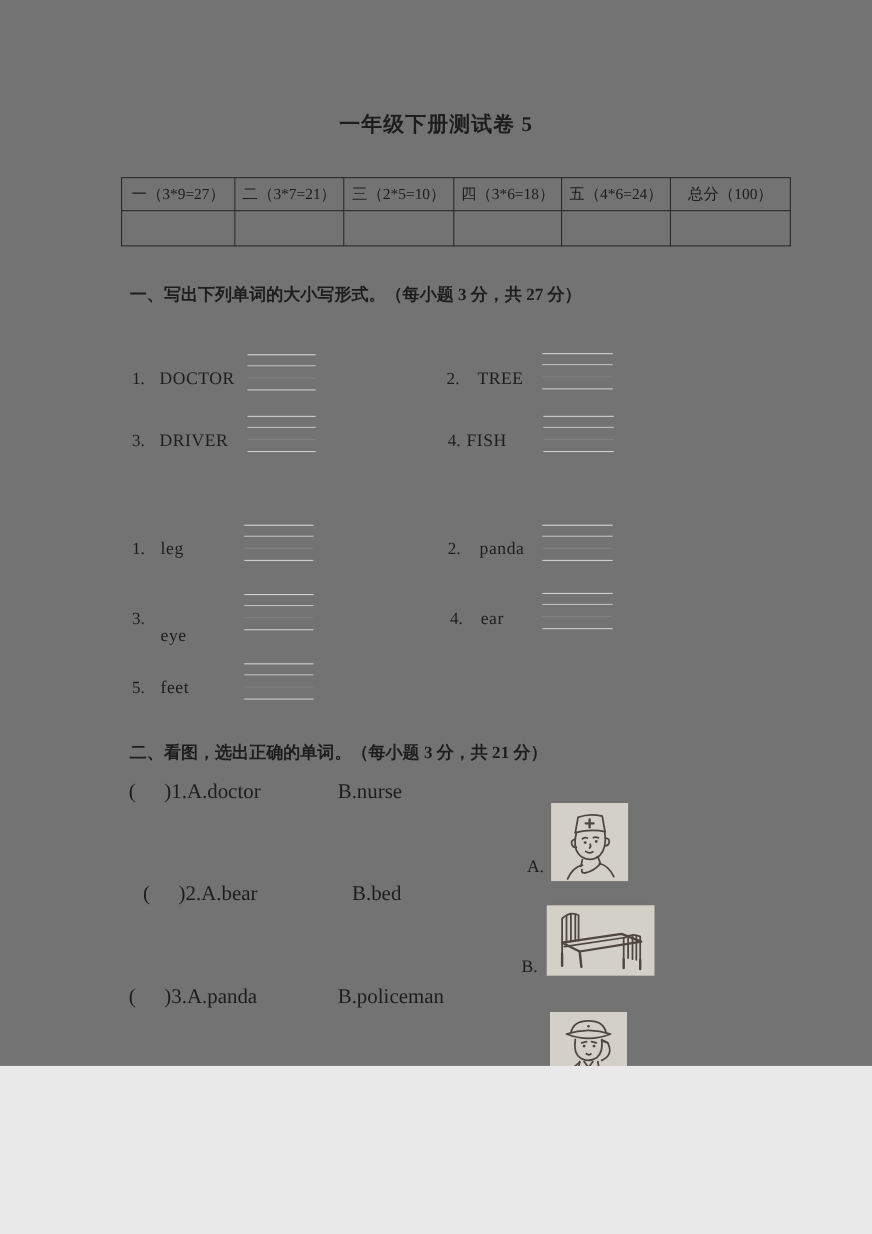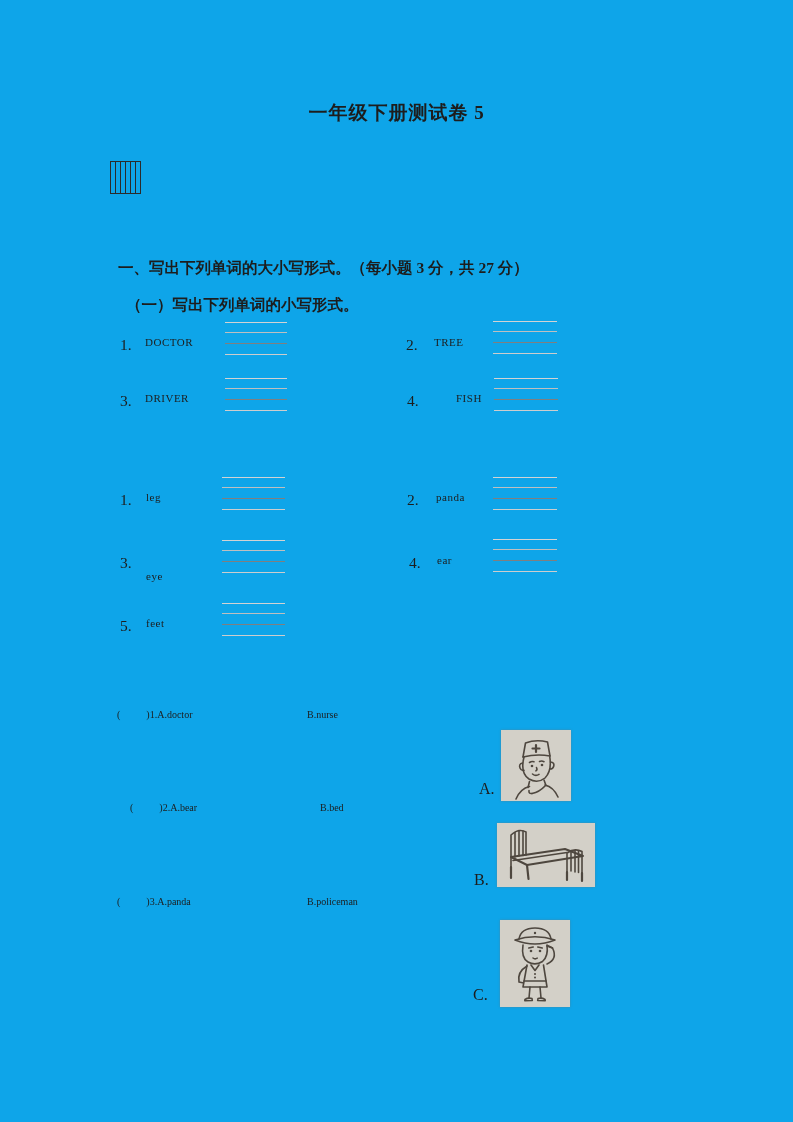--- a/index.html
+++ b/index.html
@@ -1,19 +1,19 @@
 <!DOCTYPE html>
 <html><head>
 <meta charset="utf-8">
 <style>
   html,body{margin:0;padding:0;background:#e9e9e9;}
   .paper{
     position:relative;
-    width:793px;height:1122px;
-    background:#0ea5e9;
+    width:793px;height:969px;
+    background:#737373;
     font-family:"Liberation Serif","DejaVu Serif",serif;
     color:#1d1d1d;
     overflow:hidden;
     margin:0 auto;
   }
   .abs{position:absolute;}
   
   .title{
     left:0;top:100px;width:793px;
     text-align:center;
@@ -33,60 +33,67 @@
     vertical-align:middle;
     padding:0 2px;
     white-space:nowrap;
   }
   table.score tr.hdr td{height:29px;}
   table.score tr.blank td{height:31px;}
   
   .h-sec{font-size:15.5px;font-weight:700;white-space:nowrap;}
   
   .num{font-size:15.5px;}
-  .word{font-size:11px;letter-spacing:.5px;}
+  .word{font-size:16px;letter-spacing:.5px;}
   .wlines{width:62px;height:31px;}
   .wlines i{display:block;border-top:1px solid #d3d3d3;margin:0;height:0;}
   .wlines i.l1{margin-top:0;}
   .wlines i.l2{margin-top:9px;border-top-color:#bfbfbf;}
   .wlines i.l3{margin-top:10px;border-top-color:#7f7f7f;}
   .wlines i.l4{margin-top:10px;border-top-color:#cdcdcd;}
   
-  .qtxt{font-size:10px;white-space:nowrap;font-family:Liberation Serif, serif;}
+  .qtxt{font-size:19px;white-space:nowrap;font-family:Liberation Serif, serif;}
   .photo{
     background:#d3d0c8;
     box-shadow:0 0 2px rgba(120,115,105,.55);
   }
   .photo svg{display:block;width:100%;height:100%;}
   .pic-label{font-size:16px;}
   .ink{stroke:#4e473f;fill:none;stroke-width:1.6;stroke-linecap:round;stroke-linejoin:round;}
   .ink-fill{fill:#4e473f;stroke:none;}
 </style>
 </head>
 <body>
 
 <div class="paper">
 
   <div class="abs title">一年级下册测试卷 5</div>
 
   <table class="score abs">
     <tbody>
+        <tr class="hdr">
+      <td style="width:98px">一（3*9=27）</td>
+      <td style="width:94px">二（3*7=21）</td>
+      <td style="width:95px">三（2*5=10）</td>
+      <td style="width:93px">四（3*6=18）</td>
+      <td style="width:94px">五（4*6=24）</td>
+      <td style="width:104px">总分（100）</td>
+    </tr>
     <tr class="blank">
       <td></td>
       <td></td>
       <td></td>
       <td></td>
       <td></td>
       <td></td>
     </tr>
   </tbody>
     </table>
 
   <div class="abs h-sec" style="left:118px;top:258px">一、写出下列单词的大小写形式。（每小题 3 分，共 27 分）</div>
-  <div class="abs h-sec" style="left:126px;top:295px">（一）写出下列单词的小写形式。</div>
 
   <span class="abs num" style="left:120px;top:336px">1.</span>
   <span class="abs word" style="left:145px;top:336px">DOCTOR</span>
   <div class="abs wlines" style="left:225px;top:322px">
       <i class="l1"></i>
       <i class="l2"></i>
       <i class="l3"></i>
       <i class="l4"></i>
     </div>
 
@@ -102,21 +109,21 @@
   <span class="abs num" style="left:120px;top:392px">3.</span>
   <span class="abs word" style="left:145px;top:392px">DRIVER</span>
   <div class="abs wlines" style="left:225px;top:378px">
       <i class="l1"></i>
       <i class="l2"></i>
       <i class="l3"></i>
       <i class="l4"></i>
     </div>
 
   <span class="abs num" style="left:407px;top:392px">4.</span>
-  <span class="abs word" style="left:456px;top:392px">FISH</span>
+  <span class="abs word" style="left:424px;top:392px">FISH</span>
   <div class="abs wlines" style="left:494px;top:378px;width:64px">
       <i class="l1"></i>
       <i class="l2"></i>
       <i class="l3"></i>
       <i class="l4"></i>
     </div>
 
 
   <span class="abs num" style="left:120px;top:491px">1.</span>
   <span class="abs word" style="left:146px;top:491px">leg</span>
@@ -156,20 +163,21 @@
 
   <span class="abs num" style="left:120px;top:617px">5.</span>
   <span class="abs word" style="left:146px;top:617px">feet</span>
   <div class="abs wlines" style="left:222px;top:603px;width:63px">
       <i class="l1"></i>
       <i class="l2"></i>
       <i class="l3"></i>
       <i class="l4"></i>
     </div>
 
+  <div class="abs h-sec" style="left:118px;top:674px">二、看图，选出正确的单词。（每小题 3 分，共 21 分）</div>
 
   <div class="abs qtxt" style="left:117px;top:709px">
     <span>(</span><span style="display:inline-block;width:26px"></span><span>)</span><span>1.</span><span>A.doctor</span><span class="abs" style="left:190px;top:0">B.nurse</span>
   </div>
   <div class="abs photo" style="left:501px;top:730px;width:70px;height:71px">
     <svg viewBox="0 0 70 71">
       <path class="ink" d="M22,27 L24.5,13 Q35,9 46.5,12 L49,26"></path>
       <path class="ink" d="M22,27 Q36,23.5 49,26"></path>
       <path class="ink" style="stroke-width:2.2" d="M35,15 v7 M31.5,18.5 h7"></path>
       <path class="ink" d="M23,27 Q19,43 28,49 Q36.5,54 44,48 Q51,41 48.8,27"></path>

